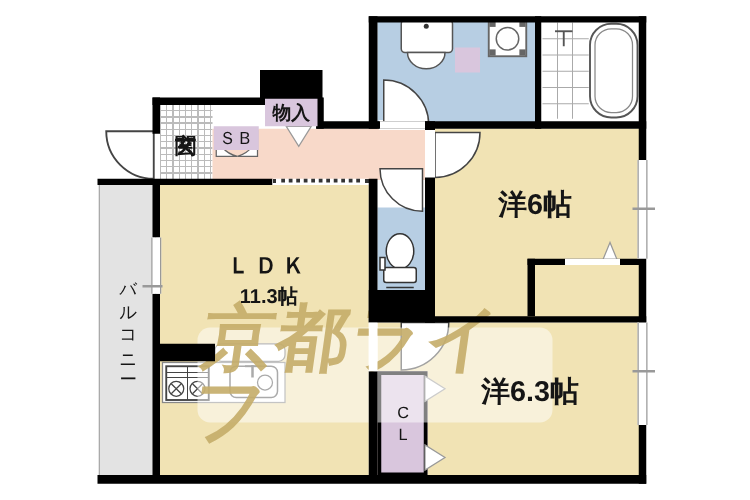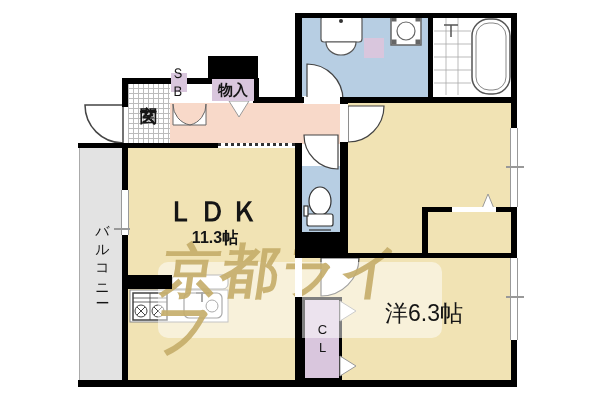--- a/index.html
+++ b/index.html
@@ -169,24 +169,25 @@
   <div class="wall" style="left:125px;top:275px;width:47px;height:14px;"></div>
 
   <div class="win" style="left:121px;top:190px;width:8px;height:45px;"></div>
   <div class="tick" style="left:114px;top:228px;width:16px;height:2px;"></div>
   <div class="win" style="left:510px;top:128px;width:8px;height:79px;"></div>
   <div class="tick" style="left:506px;top:166px;width:18px;height:2px;"></div>
   <div class="win" style="left:510px;top:258px;width:8px;height:82px;"></div>
   <div class="tick" style="left:506px;top:296px;width:18px;height:2px;"></div>
 
   <div class="lbl vtext" style="left:137px;top:93px;font-size:17px;font-weight:bold;letter-spacing:2px;">玄関</div>
-  <div class="tag" style="left:171px;top:73px;width:16px;height:19px;font-size:14px;z-index:5;">
+  <div class="tag" style="left:171px;top:101px;width:36px;height:19px;font-size:14px;z-index:5;">
     <span>ＳＢ</span>
   </div>
   <div class="tag" style="left:212px;top:79px;width:42px;height:22px;font-size:15px;font-weight:bold;z-index:5;">
     <span>物入</span>
   </div>
-  <div class="lbl" style="left:215px;top:212px;transform:translate(-50%,-50%);font-size:28px;font-weight:bold;letter-spacing:4px;">ＬＤＫ</div>
+  <div class="lbl" style="left:428px;top:164px;transform:translate(-50%,-50%);font-size:23px;font-weight:bold;">洋6帖</div>
+  <div class="lbl" style="left:215px;top:212px;transform:translate(-50%,-50%);font-size:18px;font-weight:bold;letter-spacing:4px;">ＬＤＫ</div>
   <div class="lbl" style="left:215px;top:238px;transform:translate(-50%,-50%);font-size:16px;font-weight:bold;">11.3帖</div>
   <div class="lbl vtext" style="left:94px;top:215px;font-size:14px;letter-spacing:4px;">バルコニー</div>
   <div class="lbl vtext" style="left:315px;top:322px;font-size:13px;letter-spacing:3px;">CL</div>
-  <div class="lbl" style="left:424px;top:313px;transform:translate(-50%,-50%);font-size:23px;font-weight:normal;">洋6.3帖</div>
+  <div class="lbl" style="left:424px;top:313px;transform:translate(-50%,-50%);font-size:23px;font-weight:bold;">洋6.3帖</div>
 </div>
 
 </body></html>

